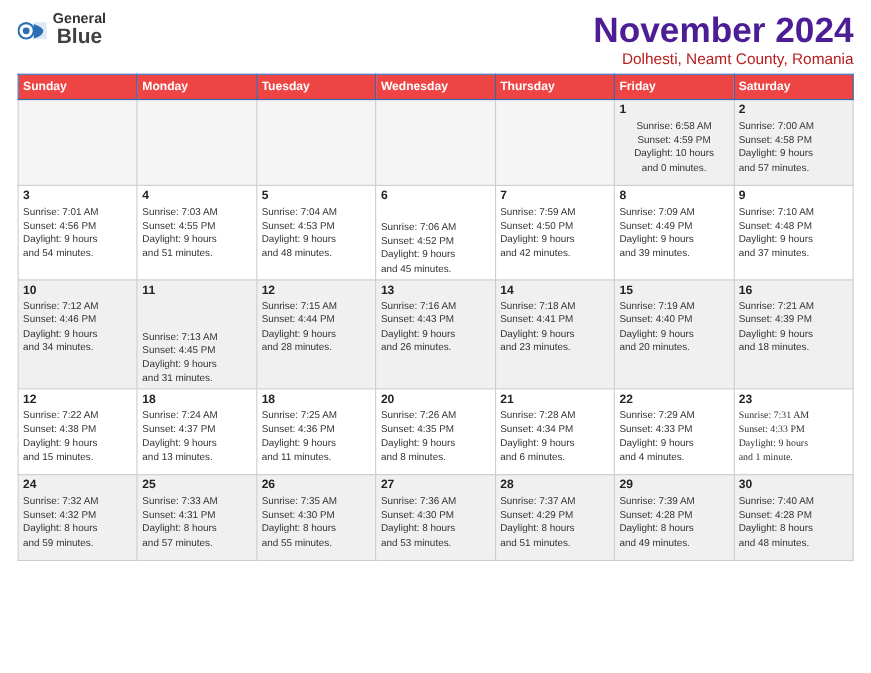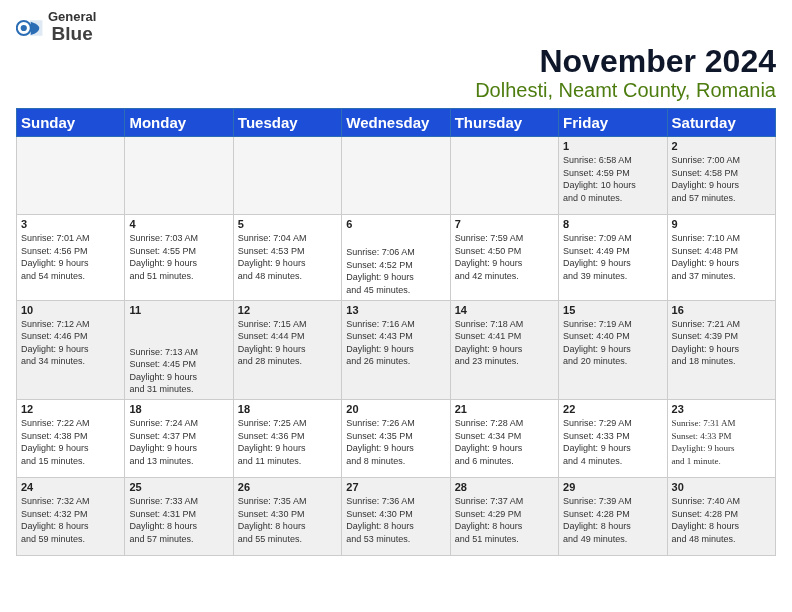--- a/index.html
+++ b/index.html
@@ -44,37 +44,36 @@
     .logo-icon {
       width: 28px;
       height: 28px;
     }
     .title-block {
       text-align: right;
     }
     .month-title {
       font-size: 32px;
       font-weight: bold;
-      color: #0f172a;
+      color: #4c1d95;
       line-height: 1.1;
-      margin-top: 34px;
     }
     .subtitle {
-      font-size: 20px;
-      color: #4d7c0f;
+      font-size: 14px;
+      color: #b91c1c;
     }
     table {
       width: 100%;
       border-collapse: collapse;
       table-layout: fixed;
     }
     th {
-      background-color: #1d4ed8;
+      background-color: #ef4444;
       color: white;
-      font-size: 15px;
+      font-size: 11px;
       font-weight: bold;
       padding: 5px 4px;
       text-align: left;
       border: 1px solid #2a6db5;
     }
     td {
       vertical-align: top;
       border: 1px solid #ccc;
       padding: 3px 4px;
       font-size: 9.5px;
@@ -137,21 +136,21 @@
     </thead>
     <tbody id="calendar-body">
     <tr>
           <td class="empty"></td>
           <td class="empty"></td>
           <td class="empty"></td>
           <td class="empty"></td>
           <td class="empty"></td>
           <td class="shaded">
             <span class="day-num">1</span>
-            <div class="day-info" style="white-space: pre-line;">Sunrise: 6:58 AM
+            <div class="day-info" style="white-space: pre-line; text-align: center;">Sunrise: 6:58 AM
 Sunset: 4:59 PM
 Daylight: 10 hours
 and 0 minutes.</div>
           </td>
           <td class="shaded">
             <span class="day-num">2</span>
             <div class="day-info" style="white-space: pre-line;">Sunrise: 7:00 AM
 Sunset: 4:58 PM
 Daylight: 9 hours
 and 57 minutes.</div>

